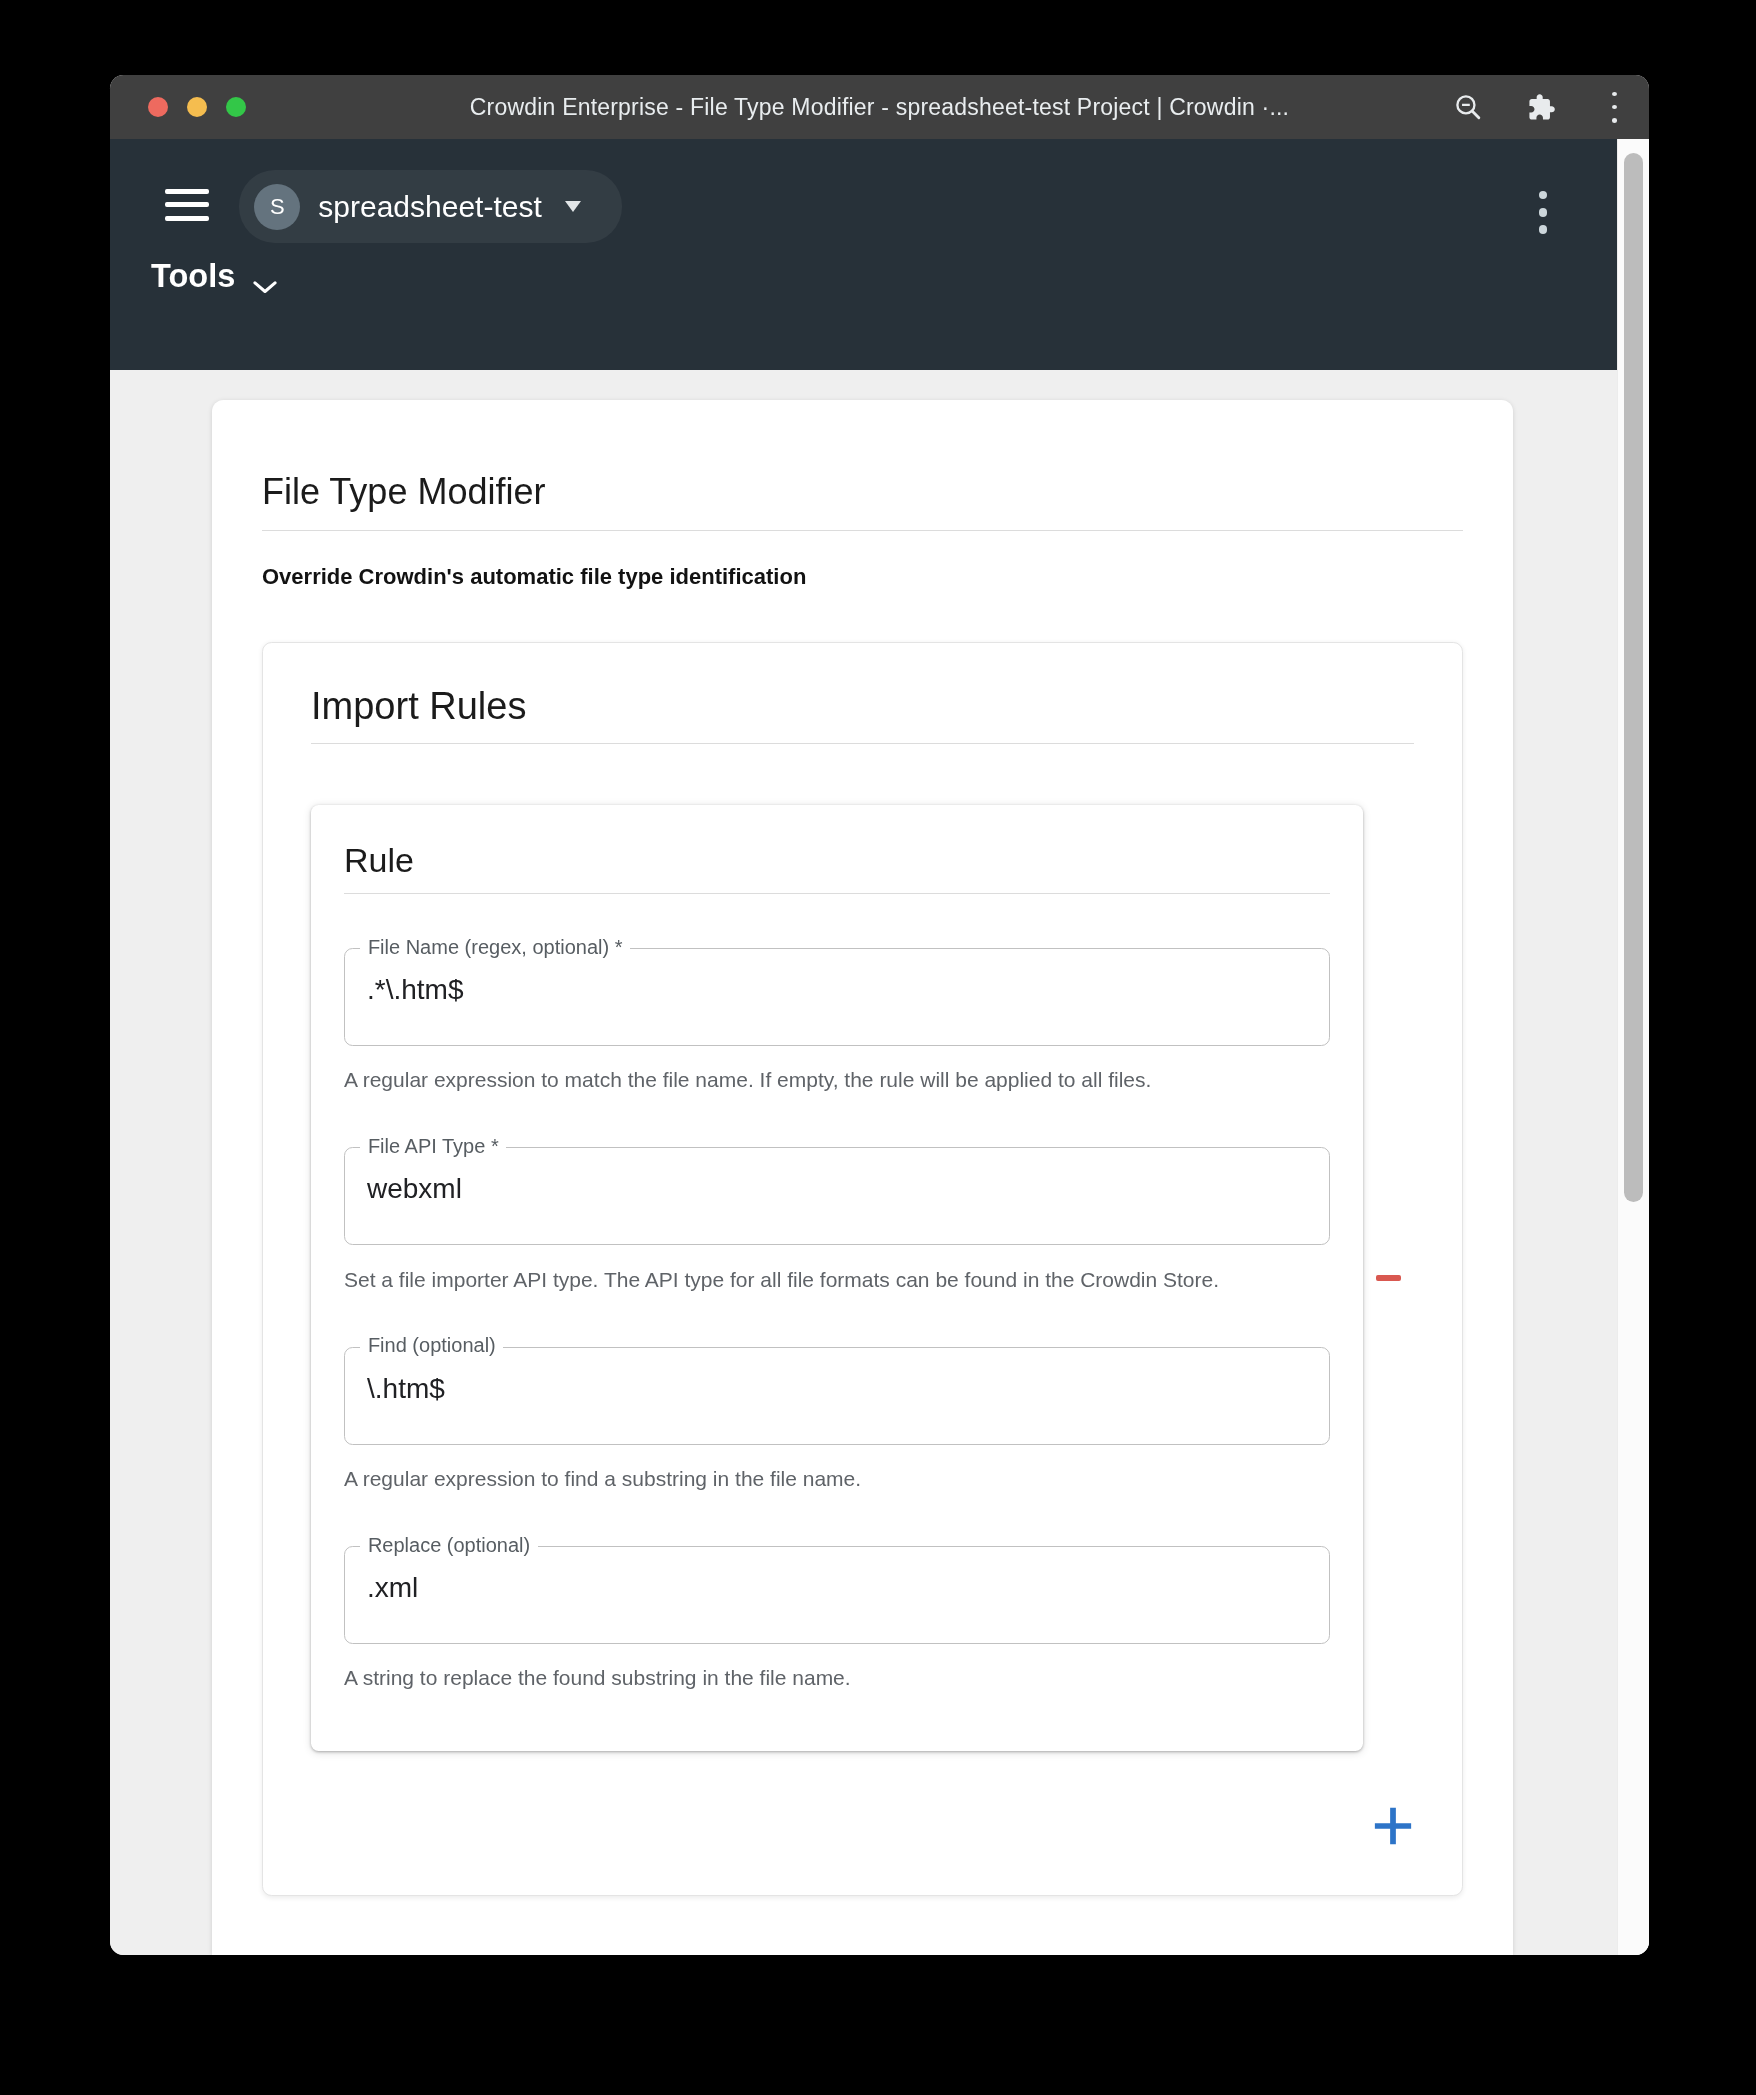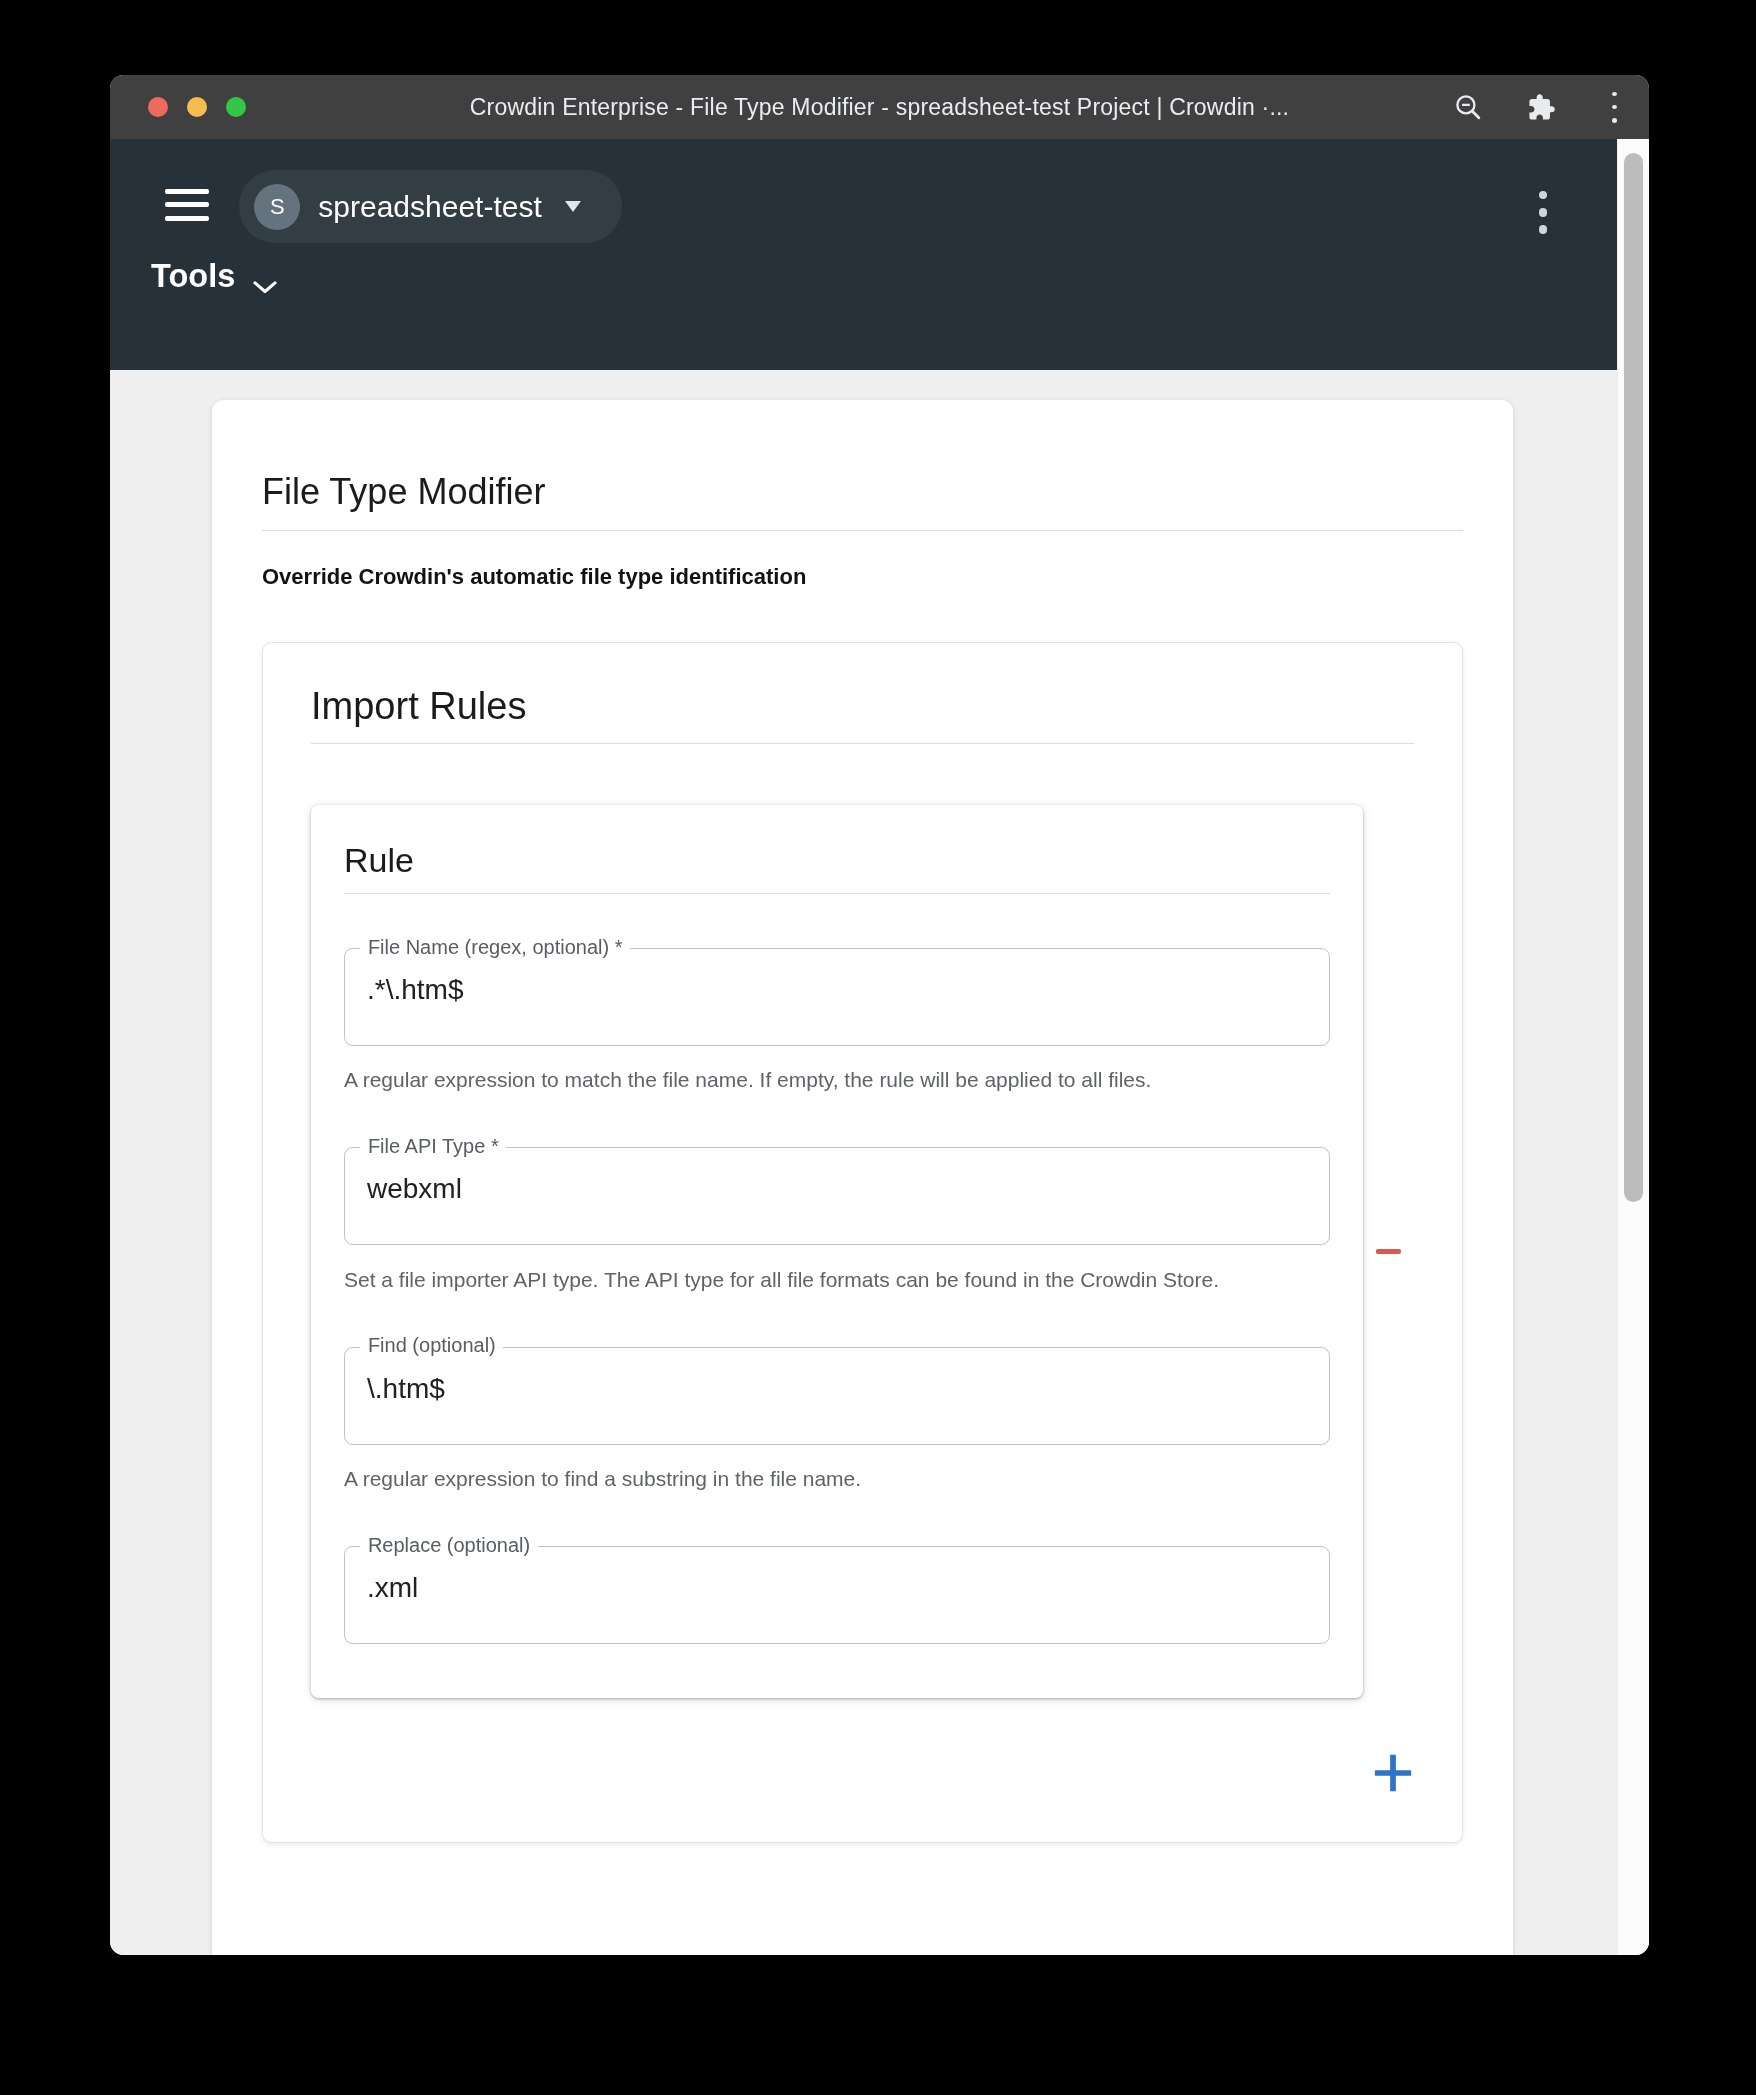--- a/index.html
+++ b/index.html
@@ -179,20 +179,21 @@
                   <textarea class="field-input" spellcheck="false" style="">\.htm$</textarea>
                 </div>
                 <div class="helper">A regular expression to find a substring in the file name.</div>
               </div>
 
               <div class="field-group">
                 <div class="field-box">
                   <span class="field-label">Replace (optional)</span>
                   <textarea class="field-input" spellcheck="false" style="">.xml</textarea>
                 </div>
+                <div class="helper">A string to replace the found substring in the file name.</div>
               </div>
             </div>
 
             <div class="minus-wrap">
               <button class="minus-btn">
                 <span class="minus-bar"></span>
               </button>
             </div>
           </div>
 

